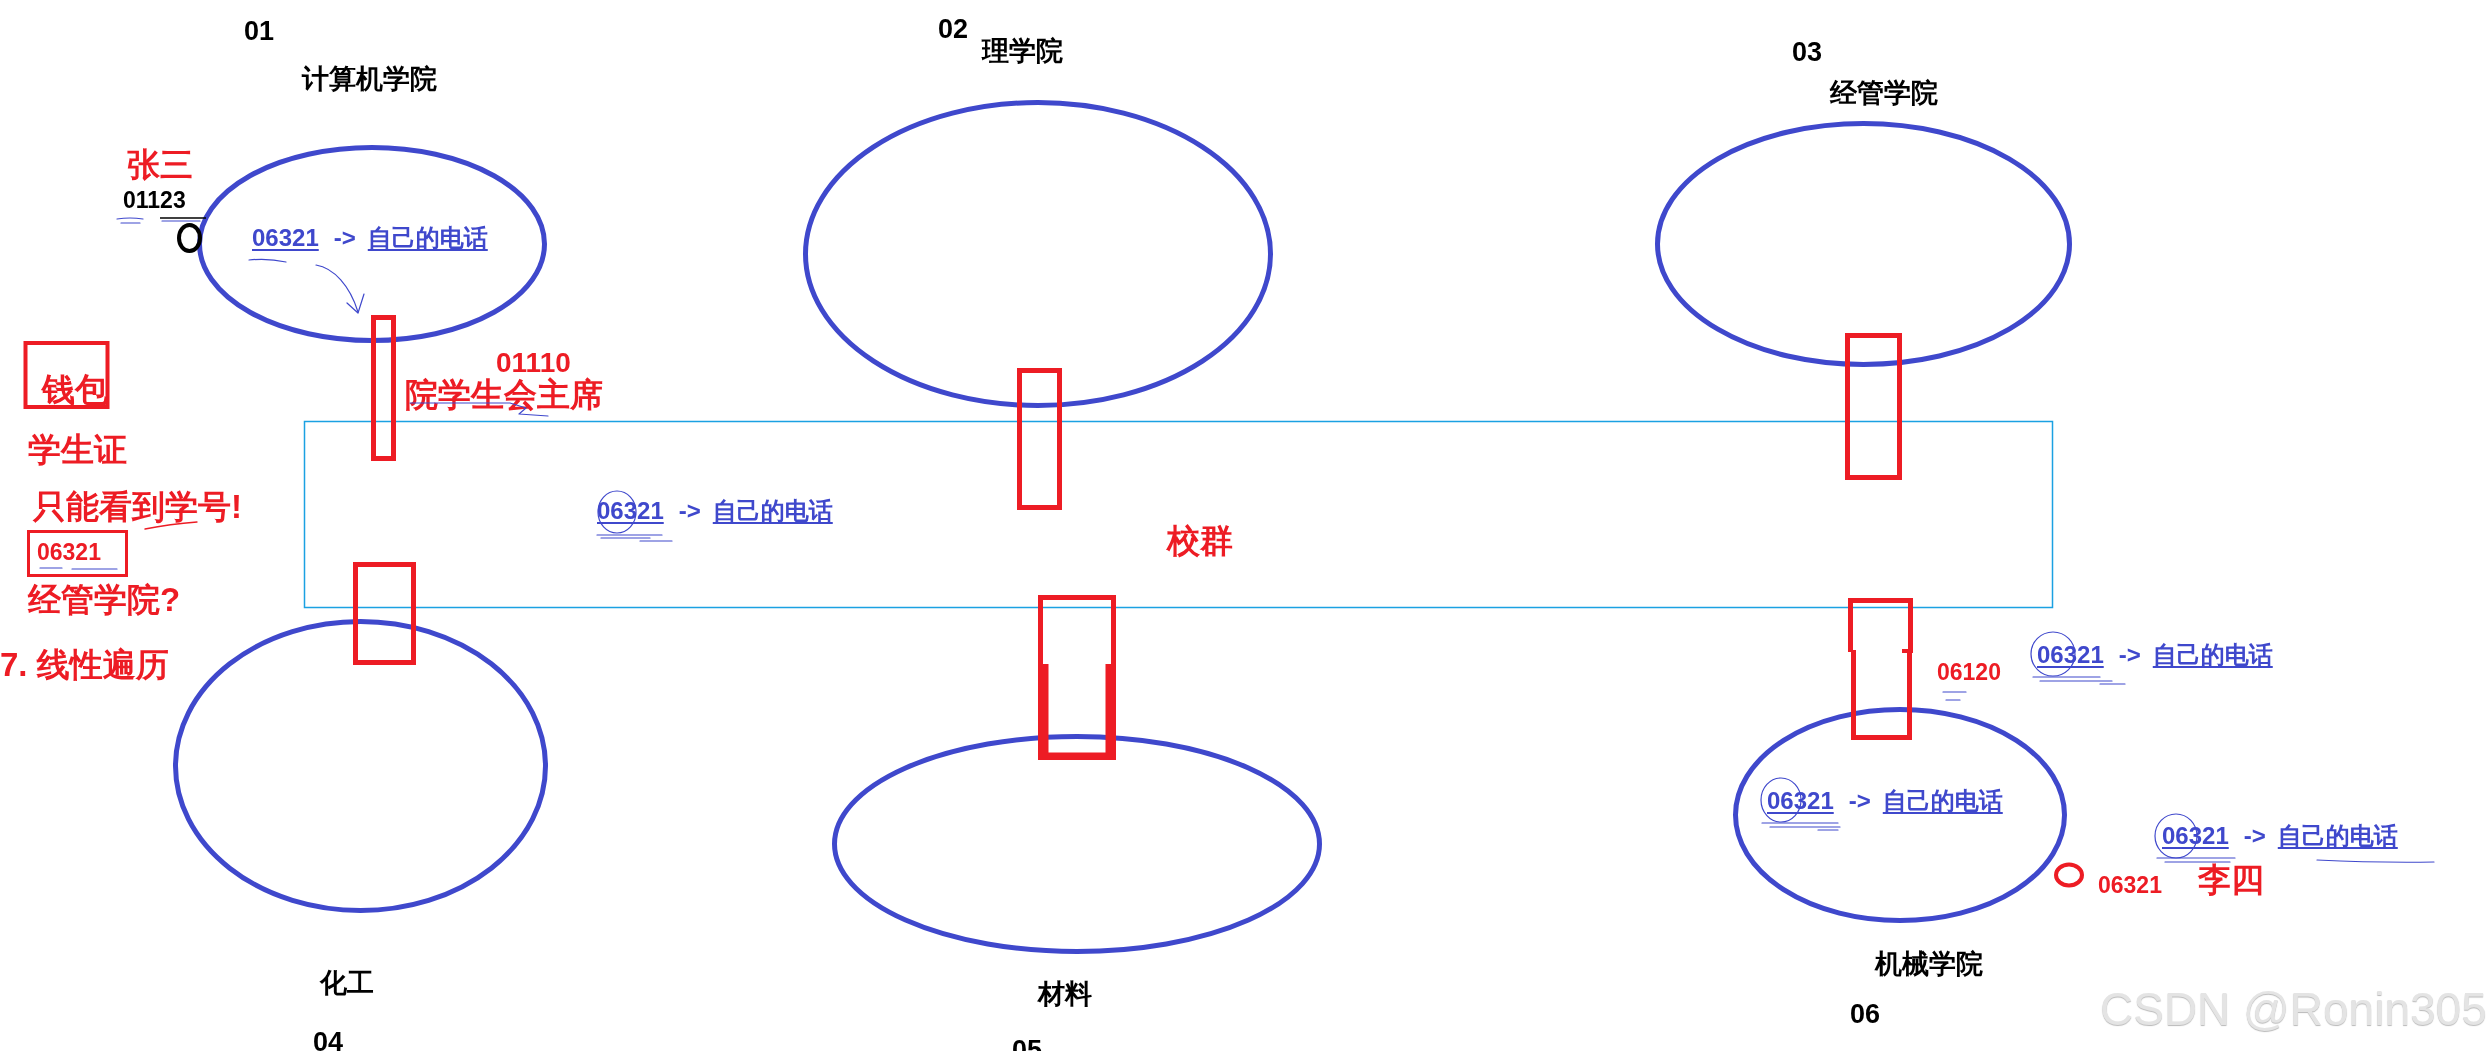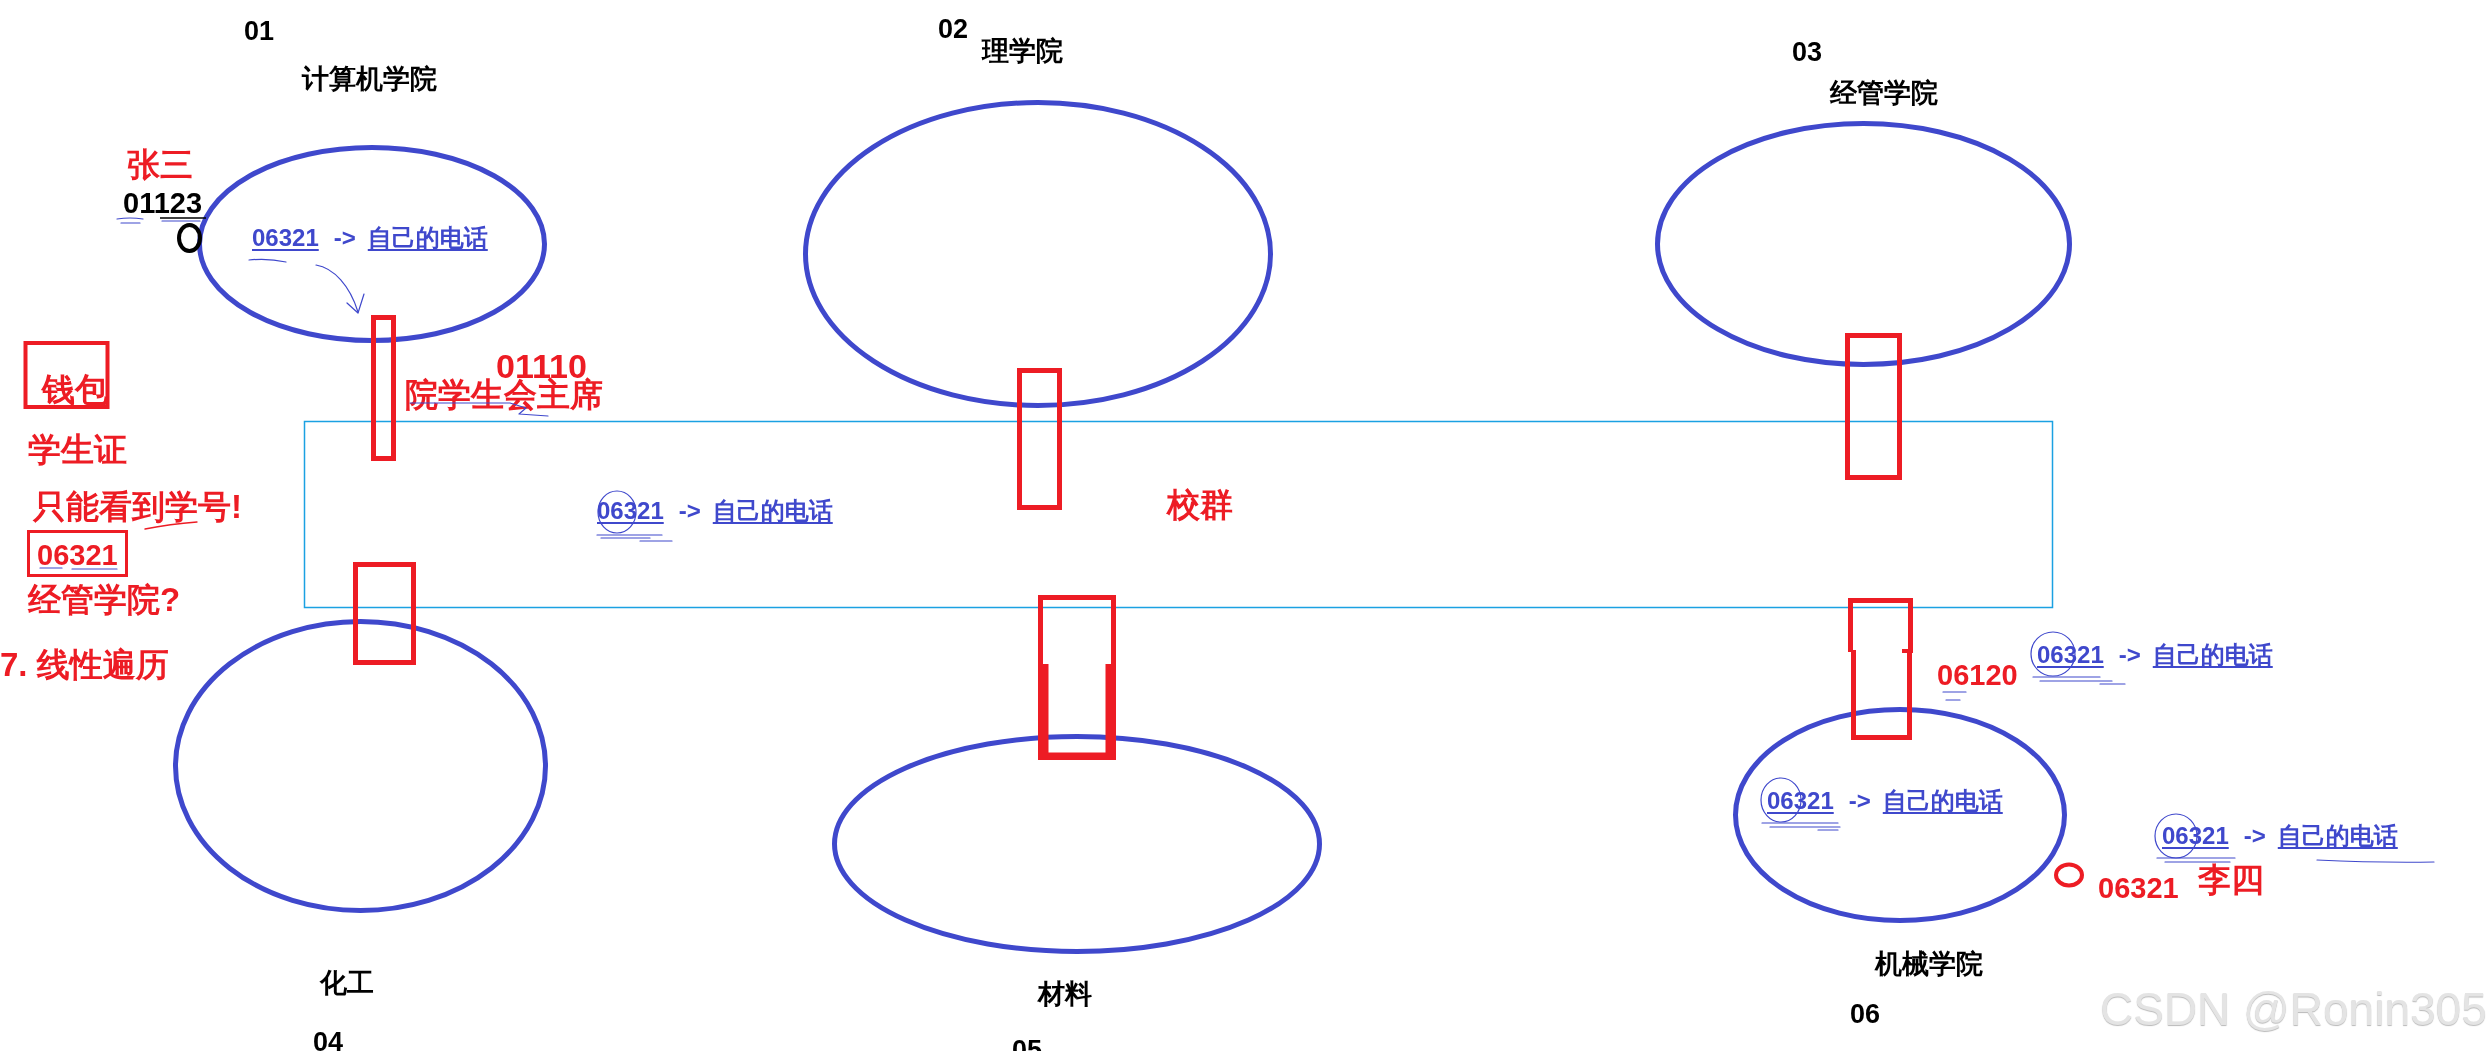--- a/index.html
+++ b/index.html
@@ -11,22 +11,22 @@
       background:var(--background);
       font-family:"Liberation Sans","DejaVu Sans",sans-serif;
     }
     svg.layer{position:absolute; left:0; top:0; width:2486px; height:1051px; pointer-events:none;}
     svg.shapes{z-index:1;}
     svg.hand{z-index:3;}
     .t{position:absolute; white-space:nowrap; font-weight:bold; line-height:1; z-index:2;}
     .black{color:var(--black); font-size:27px;}
     .red{color:var(--red); font-size:33px;}
     .blue{color:var(--blue); font-size:24px;}
-    .num29{font-size:29px;}
-    .num28{font-size:34px;}
+    .num29{font-size:23px;}
+    .num28{font-size:28px;}
     .u{text-decoration:underline; text-decoration-thickness:1.5px; text-underline-offset:3px;}
     .arrow{margin:0 12px 0 15px;}
     .watermark{
       position:absolute; left:2100px; top:986px; z-index:2;
       font-family:"Liberation Sans","DejaVu Sans",sans-serif;
       font-size:46px; font-weight:normal; line-height:1; white-space:nowrap;
       color:var(--watermark);
       text-shadow:0 1px 1px rgba(0,0,0,0.28), 0 -1px 0 rgba(255,255,255,0.9);
       text-align:right;
     }
@@ -99,21 +99,21 @@
   <div class="t red" style="left:42px;top:373px">钱包</div>
   <div class="t red" style="left:28px;top:433px">学生证</div>
   <div class="t red" style="left:33px;top:490px">只能看到学号!</div>
   <div class="t red num29" style="left:37px;top:541px">06321</div>
   <div class="t red" style="left:28px;top:583px">经管学院?</div>
   <div class="t red" style="left:0px;top:648px">7. 线性遍历</div>
 
   <div class="t blue" style="left:597px;top:499px">
     <span class="u">06321</span><span class="arrow">-&gt;</span><span class="u">自己的电话</span>
   </div>
-  <div class="t red" style="left:1167px;top:488px">校群</div>
+  <div class="t red" style="left:1167px;top:524px">校群</div>
 
   <div class="t red num29" style="left:1937px;top:661px">06120</div>
   <div class="t blue" style="left:2037px;top:643px">
     <span class="u">06321</span><span class="arrow">-&gt;</span><span class="u">自己的电话</span>
   </div>
   <div class="t blue" style="left:1767px;top:789px">
     <span class="u">06321</span><span class="arrow">-&gt;</span><span class="u">自己的电话</span>
   </div>
   <div class="t blue" style="left:2162px;top:824px">
     <span class="u">06321</span><span class="arrow">-&gt;</span><span class="u">自己的电话</span>

